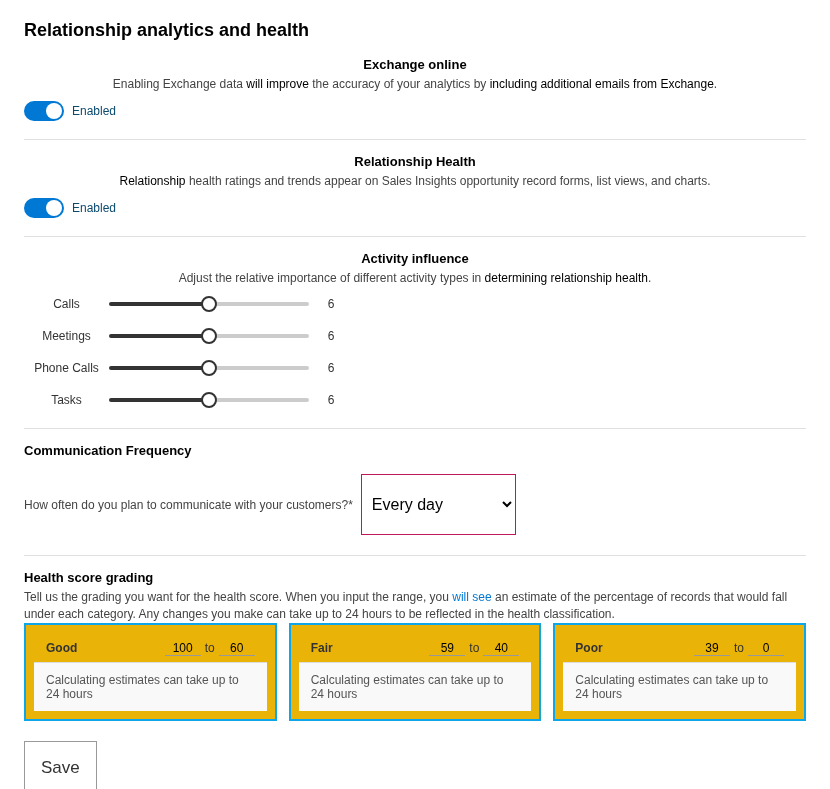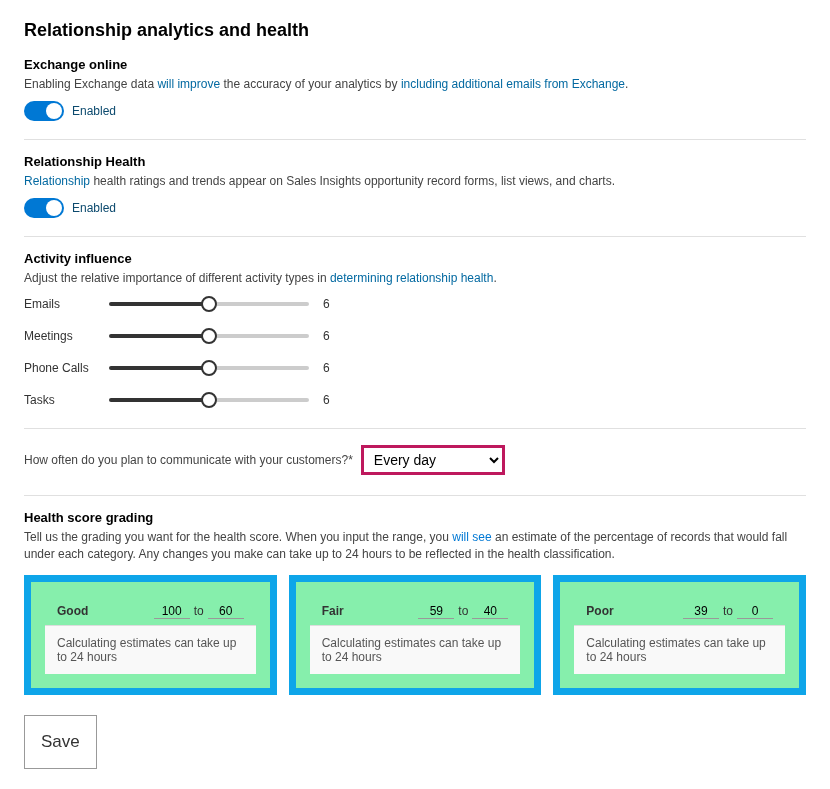--- a/index.html
+++ b/index.html
@@ -19,29 +19,30 @@
       margin-bottom: 16px;
     }
     h2 {
       font-size: 13px;
       font-weight: 700;
       color: #000;
       margin-bottom: 4px;
     }
     .section {
       margin-bottom: 18px;
+      text-align: center;
     }
     .description {
       font-size: 12px;
       color: #444;
       margin-bottom: 8px;
       line-height: 1.4;
     }
     .description a, .description span.link {
-      color: #0369a1;
+      color: #000000;
       text-decoration: none;
     }
     
     .toggle-wrap {
       display: flex;
       align-items: center;
       gap: 8px;
       margin-top: 4px;
     }
     .toggle {
@@ -124,49 +125,48 @@
       align-items: center;
       gap: 8px;
       margin-top: 16px;
       flex-wrap: wrap;
     }
     .freq-label {
       font-size: 12px;
       color: #444;
     }
     .freq-select {
-      border: 3px solid #be185d;
-      padding: 3px 6px;
-      font-size: 14px;
+      border: 1px solid #be185d;
+      padding: 20px 6px;
+      font-size: 16px;
       background: #fff;
       cursor: pointer;
       min-width: 100px;
     }
     
     .grading-section {
       margin-bottom: 20px;
     }
     .grading-description {
       font-size: 12px;
       color: #444;
-      margin-bottom: 12px;
       line-height: 1.4;
     }
     .grading-description span.link {
       color: #0078d4;
     }
     .grading-cards {
       display: flex;
       gap: 12px;
     }
     .grading-card {
       flex: 1;
-      border: 7px solid #0ea5e9;
-      background: #86efac;
-      padding: 14px;
+      border: 2px solid #0ea5e9;
+      background: #eab308;
+      padding: 8px;
       min-height: 90px;
     }
     .card-header {
       display: flex;
       align-items: center;
       justify-content: space-between;
       padding: 8px 12px 6px 12px;
       border-bottom: 1px solid #ddd;
     }
     .card-title {
@@ -249,21 +249,21 @@
 <hr class="divider">
 
 
 <div class="section slider-section">
   <h2>Activity influence</h2>
   <p class="description">
     <span>Adjust the relative importance of different activity types in </span><span class="link">determining relationship health</span><span>.</span>
   </p>
 
   <div class="slider-row">
-    <span class="slider-label">Emails</span>
+    <span class="slider-label">Calls</span>
     <div class="slider-track-wrap">
       <div class="slider-track">
         <div class="slider-thumb"></div>
       </div>
     </div>
     <span class="slider-value">6</span>
   </div>
 
   <div class="slider-row">
     <span class="slider-label">Meetings</span>
@@ -293,20 +293,21 @@
       </div>
     </div>
     <span class="slider-value">6</span>
   </div>
 </div>
 
 <hr class="divider">
 
 
 <div class="freq-section">
+  <h2>Communication Frequency</h2>
   <div class="freq-row">
     <span class="freq-label">How often do you plan to communicate with your customers?*</span>
     <select class="freq-select">
       <option>Every day</option>
       <option>Every week</option>
       <option>Every two weeks</option>
       <option>Every month</option>
     </select>
   </div>
 </div>

